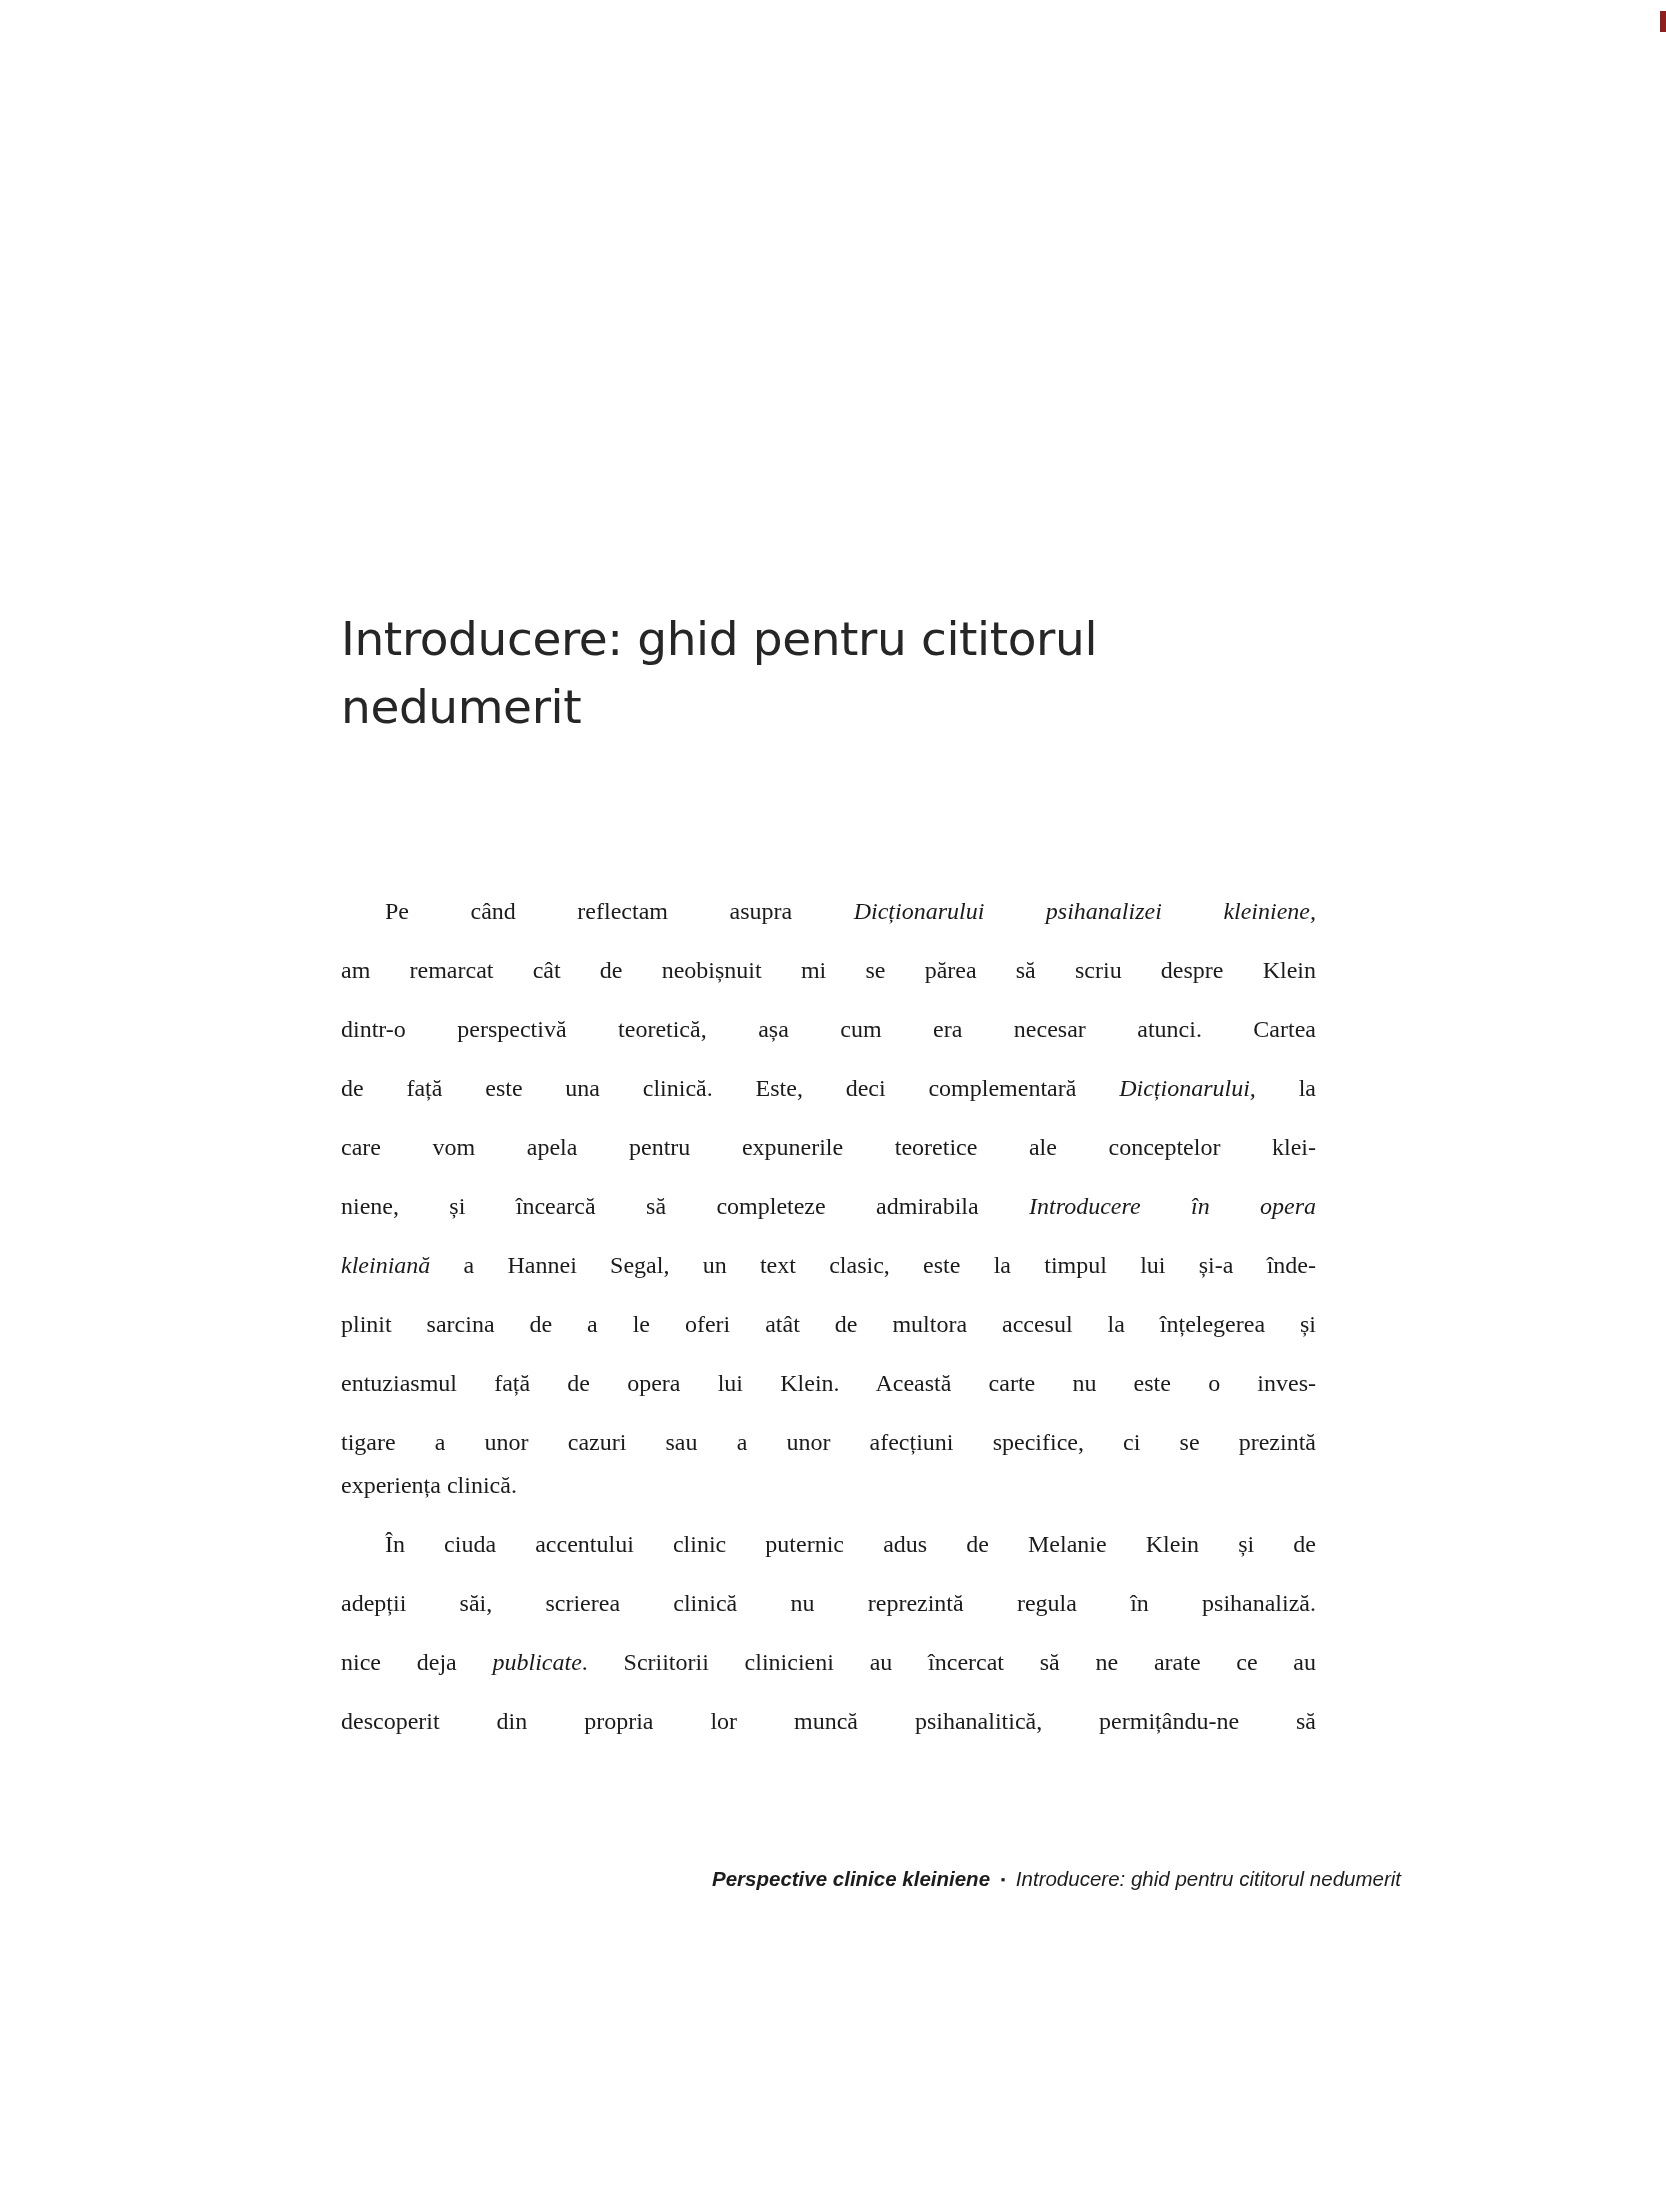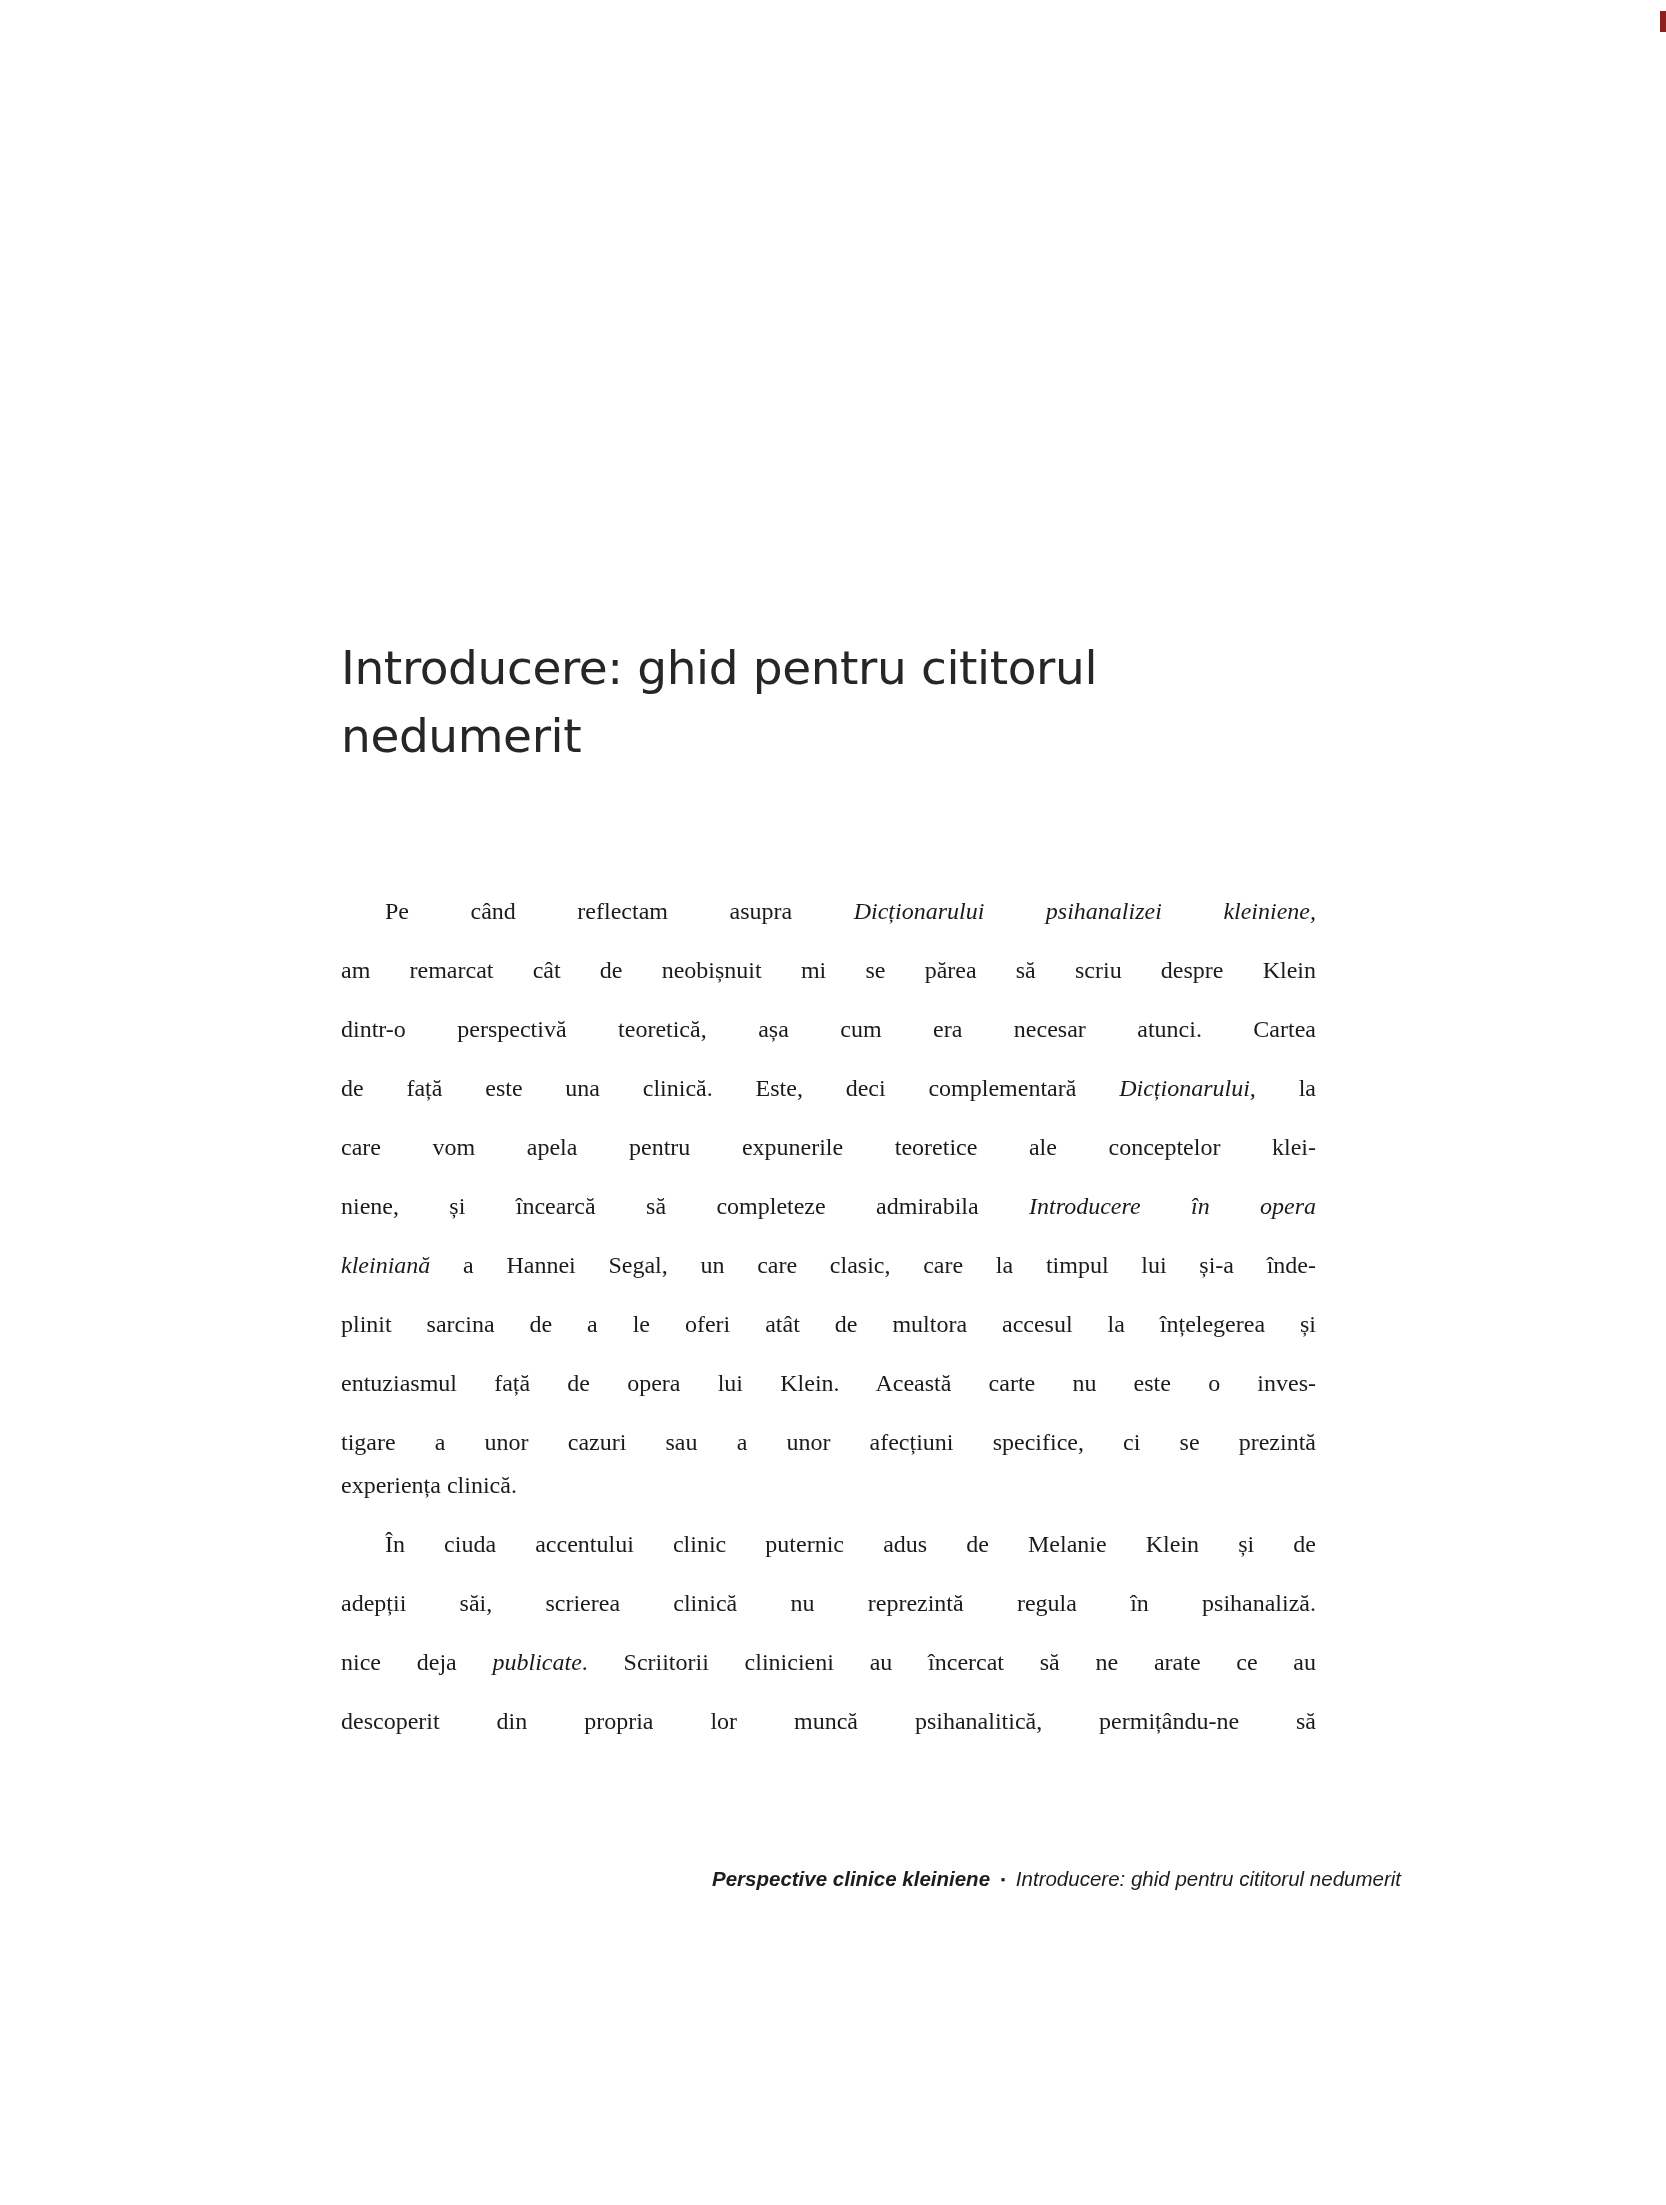--- a/index.html
+++ b/index.html
@@ -23,21 +23,21 @@
     position: absolute;
     top: 10.6px;
     right: 0;
     width: 6px;
     height: 21px;
     background: #8f1f1f;
   }
   .chapter-title {
     position: absolute;
     left: 341px;
-    top: 603px;
+    top: 574px;
     font-family: "DejaVu Sans", sans-serif;
     font-weight: 400;
     font-size: 47px;
     line-height: 68px;
     letter-spacing: -0.4px;
     color: #272626;
   }
   .body-text {
     position: absolute;
     left: 341px;
@@ -96,21 +96,21 @@
     </h1>
 
   <div class="body-text">
       <div class="paragraph">
         <div class="line just indent"><span>Pe când reflectam asupra </span><em>Dicționarului psihanalizei kleiniene,</em></div>
         <div class="line just"><span>am remarcat cât de neobișnuit mi se părea să scriu despre Klein</span></div>
         <div class="line just"><span>dintr-o perspectivă teoretică, așa cum era necesar atunci. Cartea</span></div>
         <div class="line just"><span>de față este una clinică. Este, deci complementară </span><em>Dicționarului,</em><span> la</span></div>
         <div class="line just"><span>care vom apela pentru expunerile teoretice ale conceptelor klei-</span></div>
         <div class="line just"><span>niene, și încearcă să completeze admirabila </span><em>Introducere în opera</em></div>
-        <div class="line just"><em>kleiniană</em><span> a Hannei Segal, un care clasic, care la timpul lui și-a înde-</span></div>
+        <div class="line just"><em>kleiniană</em><span> a Hannei Segal, un text clasic, este la timpul lui și-a înde-</span></div>
         <div class="line just"><span>plinit sarcina de a le oferi atât de multora accesul la înțelegerea și</span></div>
         <div class="line just"><span>entuziasmul față de opera lui Klein. Această carte nu este o inves-</span></div>
         <div class="line just"><span>tigare a unor cazuri sau a unor afecțiuni specifice, ci se prezintă</span></div>
         <div class="line"><span>experiența clinică.</span></div>
       </div>
       <div class="paragraph">
         <div class="line just indent"><span>În ciuda accentului clinic puternic adus de Melanie Klein și de</span></div>
         <div class="line just"><span>adepții săi, scrierea clinică nu reprezintă regula în psihanaliză.</span></div>
         <div class="line just"><span>nice deja </span><em>publicate</em><span>. Scriitorii clinicieni au încercat să ne arate ce au</span></div>
         <div class="line just"><span>descoperit din propria lor muncă psihanalitică, permițându-ne să</span></div>

